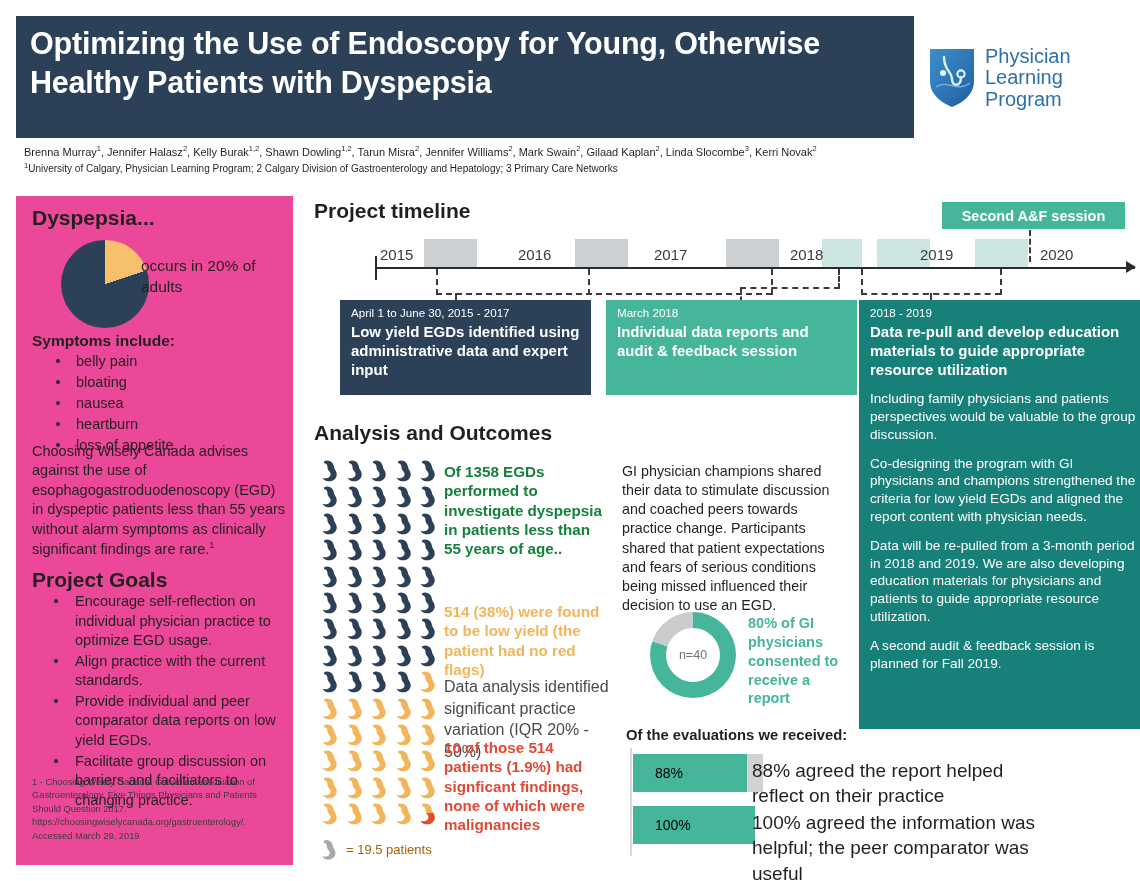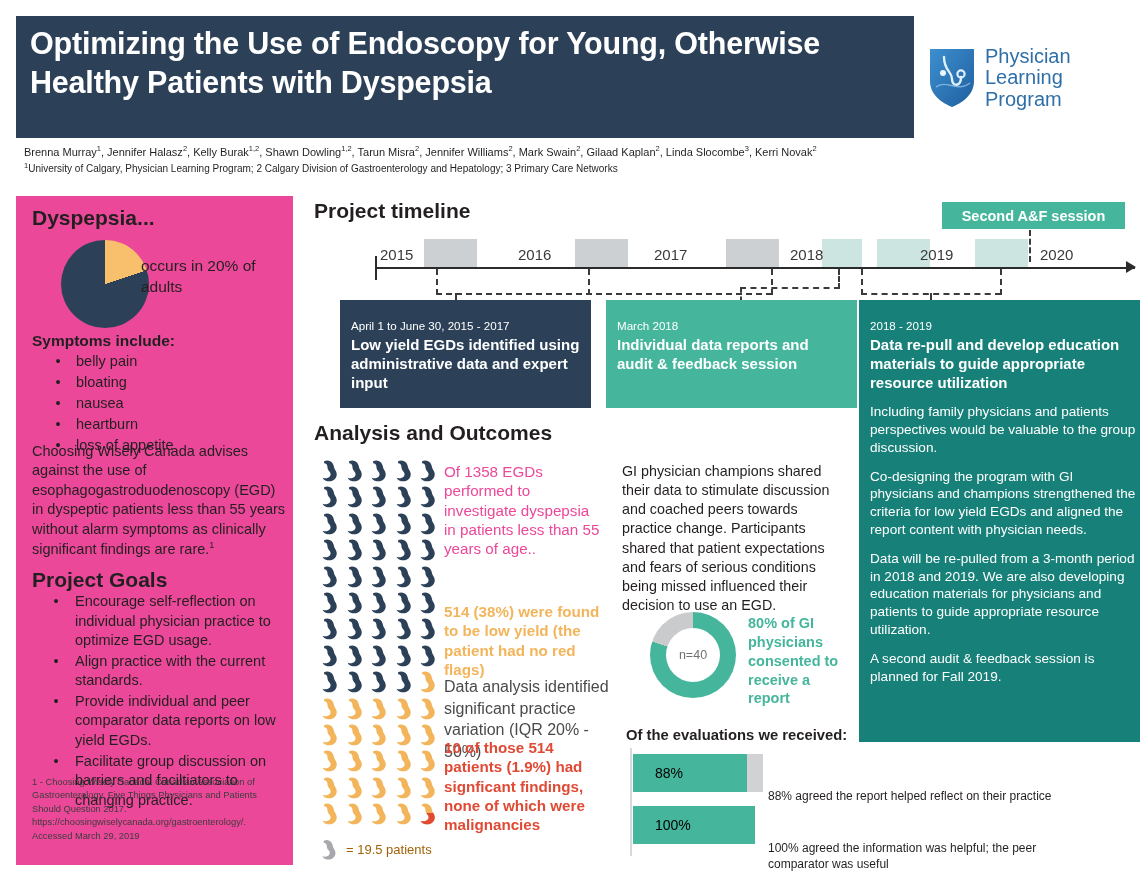--- a/index.html
+++ b/index.html
@@ -43,56 +43,56 @@
   .axis-cap{position:absolute;left:375px;top:256px;width:2px;height:24px;background:#2b2b2b;}
   .axis-arrow{position:absolute;left:1126px;top:261px;width:0;height:0;border-left:10px solid #2b2b2b;
               border-top:6px solid transparent;border-bottom:6px solid transparent;}
   .yr{position:absolute;top:246px;font-size:15px;color:#3a3a3a;}
   .blk{position:absolute;top:239px;width:53px;height:29px;}
   .blk.g{background:#cdd0d2;}
   .blk.t{background:#cde5e1;}
   .dash{position:absolute;border:0;border-top:2px dashed #3a3a3a;}
   .dashv{position:absolute;border:0;border-left:2px dashed #3a3a3a;}
 
-  .tbox{position:absolute;padding:18px 11px 12px 11px;color:#fff;}
+  .tbox{position:absolute;padding:5px 11px 12px 11px;color:#fff;}
   .tbox .date{font-size:11.6px;line-height:1.3;margin-bottom:2px;}
   .tbox .ttl{font-size:15px;font-weight:bold;line-height:1.27;}
   .tbox1{left:340px;top:300px;width:229px;height:78px;background:#2c4158;}
   .tbox2{left:606px;top:300px;width:229px;height:78px;background:#45b69c;}
   .tbox3{left:859px;top:300px;width:266px;height:412px;background:#178079;}
   .tbox3 p{font-size:13.6px;line-height:1.31;margin:11px 0 0 0;}
 
   
   .an-title{position:absolute;left:314px;top:421px;}
   .picto{position:absolute;left:318px;top:458px;width:122px;}
   .picto .row{display:flex;gap:1px;height:26.4px;}
   .picto svg{width:24px;height:25px;display:block;}
   .legend{position:absolute;left:318px;top:838px;display:flex;align-items:center;gap:6px;font-size:13px;color:#a16207;}
   .legend svg{width:22px;height:23px;}
 
-  .stat1{position:absolute;left:444px;top:462px;width:160px;font-size:15.2px;font-weight:normal;line-height:1.27;color:#ec4899;}
+  .stat1{position:absolute;left:444px;top:462px;width:160px;font-size:15.2px;font-weight:bold;line-height:1.27;color:#15803d;}
   .stat2{position:absolute;left:444px;top:602px;width:165px;font-size:15.2px;font-weight:bold;line-height:1.27;color:#f3b55b;}
   .stat2sub{position:absolute;left:444px;top:676px;width:165px;font-size:16px;line-height:1.35;color:#4a4a4a;}
   .stat3{position:absolute;left:444px;top:738px;width:160px;font-size:15.2px;font-weight:bold;line-height:1.27;color:#e04a35;}
 
   .midtext{position:absolute;left:622px;top:462px;width:222px;font-size:14.3px;line-height:1.34;color:#231f20;}
   .donut{position:absolute;left:650px;top:612px;width:86px;height:86px;border-radius:50%;
          background:conic-gradient(#45b69c 0deg 288deg, #c9cbcd 288deg 360deg);}
   .donut-hole{position:absolute;left:16px;top:16px;width:54px;height:54px;border-radius:50%;background:#fff;
               display:flex;align-items:center;justify-content:center;font-size:12.5px;color:#6f7274;}
   .donut-label{position:absolute;left:748px;top:614px;width:100px;font-size:14.5px;font-weight:bold;line-height:1.3;color:#45b69c;}
 
   .ev-title{position:absolute;left:626px;top:727px;font-size:14.8px;font-weight:bold;}
   .ev-axis{position:absolute;left:630px;top:748px;width:2px;height:108px;background:#d9d9d9;}
   .bar{position:absolute;left:633px;height:38px;background:#d0d2d4;}
   .bar .fill{height:100%;background:#45b69c;display:flex;align-items:center;}
   .bar .pct{color:#000000;font-size:14px;margin-left:22px;}
   .bar1{top:754px;width:130px;}
   .bar2{top:806px;width:122px;}
-  .evtxt{position:absolute;left:768px;width:290px;font-size:12px;line-height:1.33;margin-top:31px;}
+  .evtxt{position:absolute;left:752px;width:290px;font-size:19px;line-height:1.33;}
   .evtxt1{top:758px;}
   .evtxt2{top:810px;}
 </style>
 </head>
 <body>
 
 <div class="poster">
 
   <div class="header-band"></div>
   <div class="poster-title">Optimizing the Use of Endoscopy for Young, Otherwise Healthy Patients with Dyspepsia</div>

